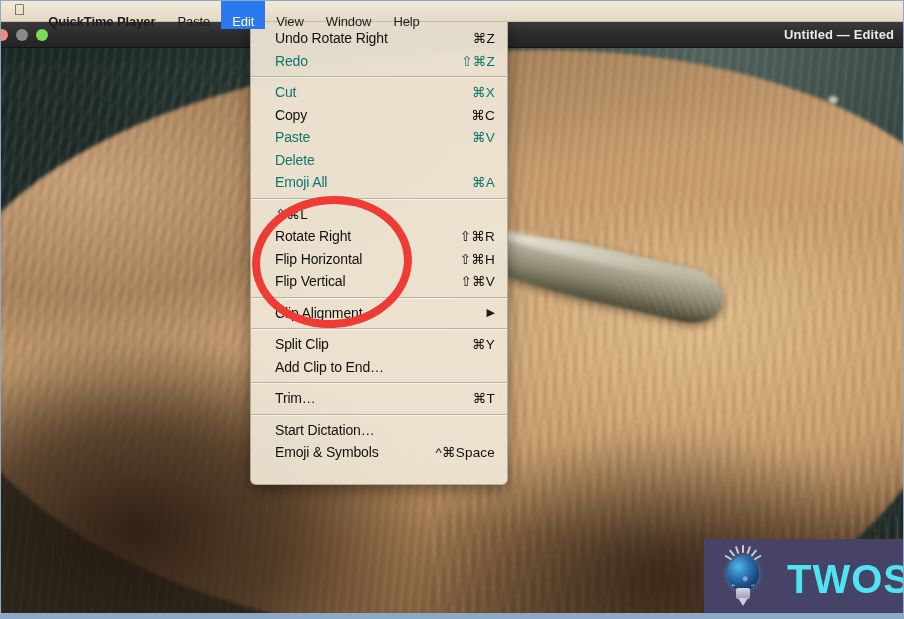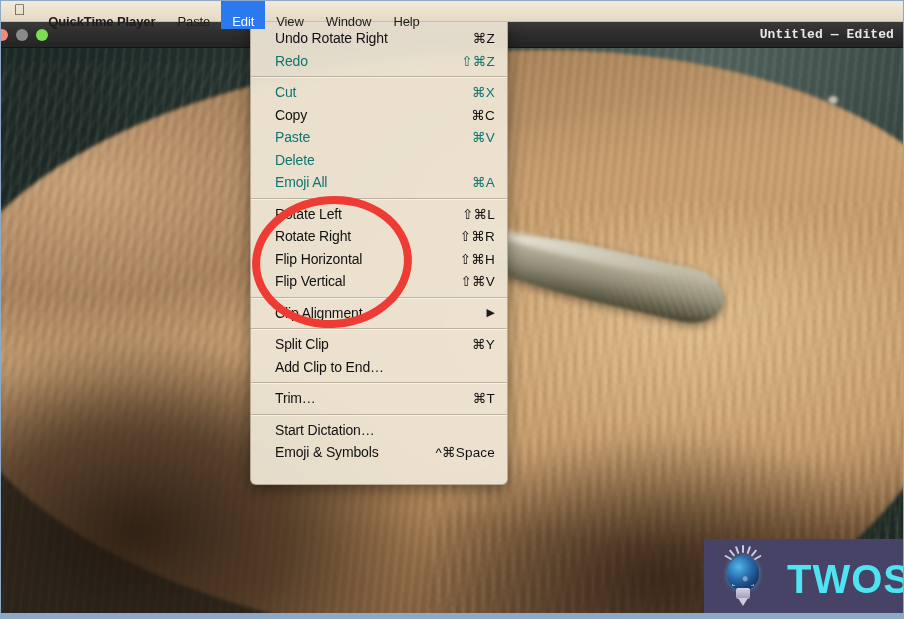--- a/index.html
+++ b/index.html
@@ -168,21 +168,20 @@
   }
 
   
   #titlebar {
     position: absolute;
     left: 0; top: 22px;
     width: 904px; height: 26px;
     background: linear-gradient(180deg, #3a3a3a 0%, #2c2c2c 50%, #242424 100%);
     border-bottom: 1px solid #141414;
     z-index: 20;
-    font-family: Liberation Mono, monospace;
   }
   .lights { position: absolute; left: 2px; top: 7px; display: flex; gap: 8px; }
   .light { width: 12px; height: 12px; border-radius: 50%; }
   .light.red   { background: #f08a7e; margin-left: -6px; }
   .light.yellow{ background: #8a8a8a; }
   .light.green { background: #7bdd52; }
   #win-title {
     position: absolute;
     right: 10px; top: 0;
     height: 26px; line-height: 26px;
@@ -404,21 +403,20 @@
       <span class="sc"></span>
     </div>
     <div class="mi disabled">
       <span class="lbl">Emoji All</span>
       <span class="sc">⌘A</span>
     </div>
 
     <div class="sep"></div>
 
     <div class="mi">
-      <span class="lbl">Rotate Left</span>
       <span class="sc">⇧⌘L</span>
     </div>
     <div class="mi">
       <span class="lbl">Rotate Right</span>
       <span class="sc">⇧⌘R</span>
     </div>
     <div class="mi">
       <span class="lbl">Flip Horizontal</span>
       <span class="sc">⇧⌘H</span>
     </div>

